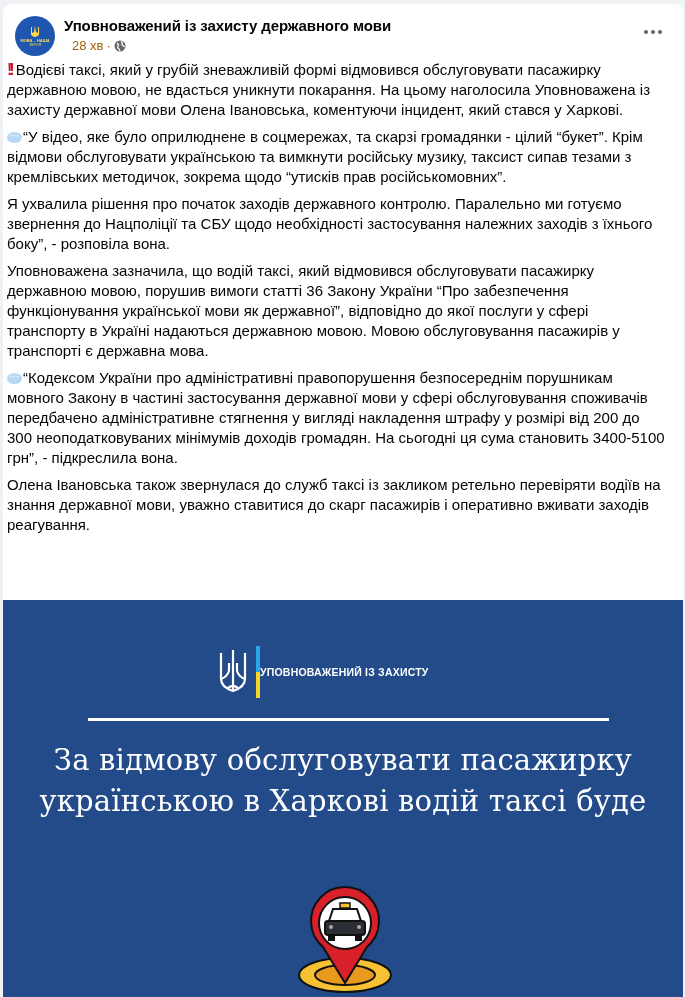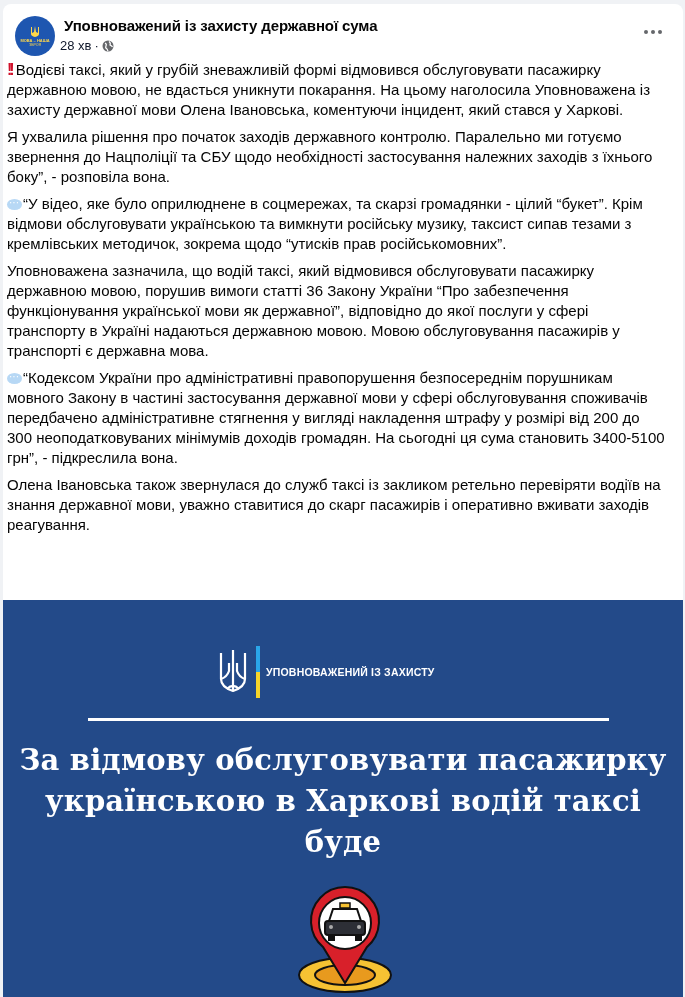--- a/index.html
+++ b/index.html
@@ -15,21 +15,21 @@
     background: #1e56b0; display: flex; flex-direction: column; align-items: center; justify-content: center;
     overflow: hidden;
   }
   .avatar .tryzub { width: 10px; height: 12px; }
   .avatar .av-text { color: #ffd84a; font-size: 4px; font-weight: bold; line-height: 5px; letter-spacing: 0; white-space: nowrap; }
   .avatar .av-text2 { color: #ffd84a; font-size: 3.5px; line-height: 4px; }
   .page-name {
     position: absolute; left: 61px; top: 13px; font-size: 15px; font-weight: bold; color: #050505;
     letter-spacing: -0.1px;
   }
-  .meta { position: absolute; left: 57px; top: 34px; font-size: 13px; color: #0f172a; display: flex; align-items: center; gap: 3px; }
+  .meta { position: absolute; left: 69px; top: 34px; font-size: 13px; color: #a16207; display: flex; align-items: center; gap: 3px; }
   .globe { width: 12px; height: 12px; display: inline-block; }
   .more {
     position: absolute; right: 18px; top: 20px; width: 24px; height: 16px; display: flex; gap: 3px; align-items: center; justify-content: center; cursor: pointer;
   }
   .more span { width: 4px; height: 4px; border-radius: 50%; background: #65676b; display: block; }
 
   .body-text { padding: 0 16px 0 4px; font-size: 15px; line-height: 20px; color: #050505; }
   .body-text p { margin-bottom: 7px; }
   .ico-bang { color: #d0112b; font-weight: bold; letter-spacing: -3px; margin-right: 4px; font-size: 16px; }
   .ico-bubble {
@@ -40,60 +40,60 @@
   .link { color: #216fdb; text-decoration: none; cursor: pointer; }
 
   .banner {
     position: absolute; left: 0; top: 596px; width: 680px; height: 404px; background: #234a89;
   }
   .logo-row { position: absolute; left: 215px; top: 46px; display: flex; align-items: center; }
   .logo-tryzub { width: 30px; height: 46px; }
   .flagbar { width: 4px; height: 52px; margin-left: 8px; display: flex; flex-direction: column; }
   .flagbar .b { flex: 1; background: #2aa6ea; }
   .flagbar .y { flex: 1; background: #f6d52a; }
-  .logo-text { margin-left: 6px; color: #ffffff; font-weight: bold; font-size: 10.5px; line-height: 18px; text-align: center; letter-spacing: 0.2px; }
+  .logo-text { color: #ffffff; font-weight: bold; font-size: 10.5px; line-height: 18px; text-align: center; letter-spacing: 0.2px; }
   .divider { position: absolute; left: 85px; top: 118px; width: 521px; height: 3px; background: #ffffff; }
   .headline {
     position: absolute; left: 0; width: 680px; top: 140px; text-align: center; color: #ffffff;
-    font-family: "DejaVu Serif", "Liberation Serif", serif; font-weight: bold; font-size: 29px; line-height: 41px; letter-spacing: 0.2px;
+    font-family: "DejaVu Serif", "Liberation Serif", serif; font-weight: normal; font-size: 29px; line-height: 41px; letter-spacing: 0.2px;
   }
   .taxi-icon { position: absolute; left: 292px; top: 275px; width: 100px; height: 130px; }
 </style>
 </head>
 <body>
 
 <div class="card">
   <div class="header">
     <div class="avatar">
       <svg class="tryzub" viewBox="0 0 10 12">
           <path d="M1 1 L1 8 Q1 10 5 11 Q9 10 9 8 L9 1 L8 1 L8 7 L6 6 L5 0 L4 6 L2 7 L2 1 Z" fill="#ffd84a"></path>
         </svg>
       <div class="av-text">МОВА – НАША</div>
       <div class="av-text2">ЗБРОЯ</div>
     </div>
-    <div class="page-name">Уповноважений із захисту державної сума</div>
+    <div class="page-name">Уповноважений із захисту державного мови</div>
     <div class="meta">
       <span>28 хв</span>
       <span>·</span>
       <svg class="globe" viewBox="0 0 12 12">
         <circle cx="6" cy="6" r="5.5" fill="#65676b"></circle>
         <path d="M3 3 Q5 4 4 6 Q3 8 5 9 L6 11 M7 1.5 Q9 3 8 5 Q10 6 10.5 7" stroke="#fff" stroke-width="1.2" fill="none"></path>
       </svg>
     </div>
     <div class="more">
       <span></span>
         <span></span>
         <span></span>
     </div>
   </div>
 
   <div class="body-text">
     <p><span class="ico-bang">!!</span><span>Водієві таксі, який у грубій зневажливій формі відмовився обслуговувати пасажирку державною мовою, не вдасться уникнути покарання. На цьому наголосила Уповноважена із захисту державної мови Олена Івановська, коментуючи інцидент, який стався у Харкові.</span></p>
+    <p><span class="ico-bubble"></span><span>“У відео, яке було оприлюднене в соцмережах, та скарзі громадянки  - цілий “букет”. Крім відмови обслуговувати українською та вимкнути російську музику, таксист сипав тезами з кремлівських методичок, зокрема щодо “утисків прав російськомовних”.</span></p>
     <p><span>Я ухвалила рішення про початок заходів державного контролю. Паралельно ми готуємо звернення до Нацполіції та СБУ щодо необхідності застосування належних заходів з їхнього боку”, - розповіла вона.</span></p>
-    <p><span class="ico-bubble"></span><span>“У відео, яке було оприлюднене в соцмережах, та скарзі громадянки  - цілий “букет”. Крім відмови обслуговувати українською та вимкнути російську музику, таксист сипав тезами з кремлівських методичок, зокрема щодо “утисків прав російськомовних”.</span></p>
     <p><span>Уповноважена зазначила, що водій таксі, який відмовився обслуговувати пасажирку державною мовою,  порушив вимоги статті 36 Закону України “Про забезпечення функціонування української мови як державної”, відповідно до якої послуги у сфері транспорту в Україні надаються державною мовою. Мовою обслуговування пасажирів у транспорті є державна мова.</span></p>
     <p><span class="ico-bubble"></span><span>“Кодексом України про адміністративні правопорушення  безпосереднім порушникам мовного Закону в частині застосування державної мови у сфері обслуговування споживачів передбачено адміністративне стягнення у вигляді накладення штрафу у розмірі від 200 до 300 неоподатковуваних мінімумів доходів громадян. На сьогодні ця сума становить 3400-5100 грн”, - підкреслила вона.</span></p>
     <p><span>Олена Івановська також звернулася до служб таксі із закликом ретельно перевіряти водіїв на знання державної мови, уважно ставитися до скарг пасажирів і оперативно вживати заходів реагування.</span></p>
   </div>
 
   <div class="banner">
     <div class="logo-row">
       <svg class="logo-tryzub" viewBox="0 0 30 46">
         <g fill="none" stroke="#ffffff" stroke-width="2.2" stroke-linejoin="round">
           <path d="M3 4 L3 30 Q3 38 15 42 Q27 38 27 30 L27 4"></path>

